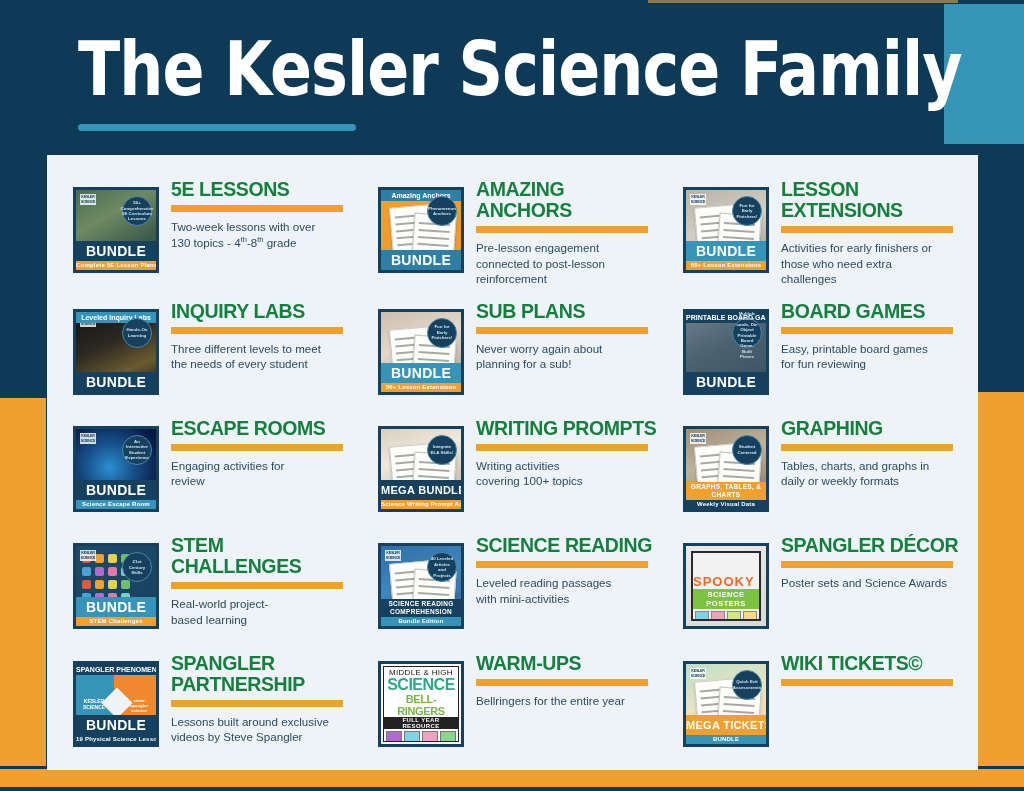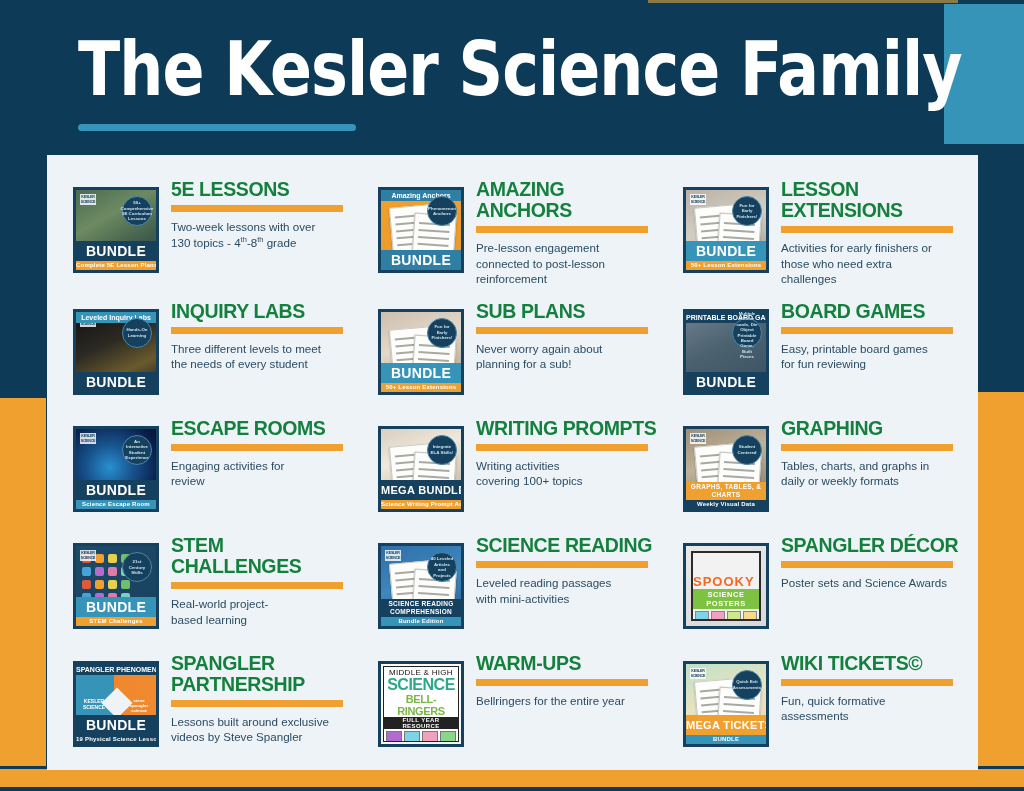--- a/index.html
+++ b/index.html
@@ -475,17 +475,16 @@
             <div style="position: absolute; left: 4px; right: 5px; height: 1.6px; background: rgb(169, 169, 163); top: 36px;"></div>
           </div>
           <div class="klogo">KESLER SCIENCE</div>
           <div class="badge">Quick Exit Assessments</div>
           <div class="thumb-band band-sub" style="background: rgb(54, 148, 184); bottom: 0px;">BUNDLE</div>
           <div class="thumb-band band-bundle small" style="background: rgb(240, 160, 47); bottom: 9px;">MEGA TICKETS</div>
         </div>
         <div class="info">
           <div class="card-title">WIKI TICKETS©</div>
           <div class="rule"></div>
-          <div class="desc">Fun, quick formative<br>assessments</div>
         </div>
       </div>
     </div>
 </div>
 
 </body></html>

